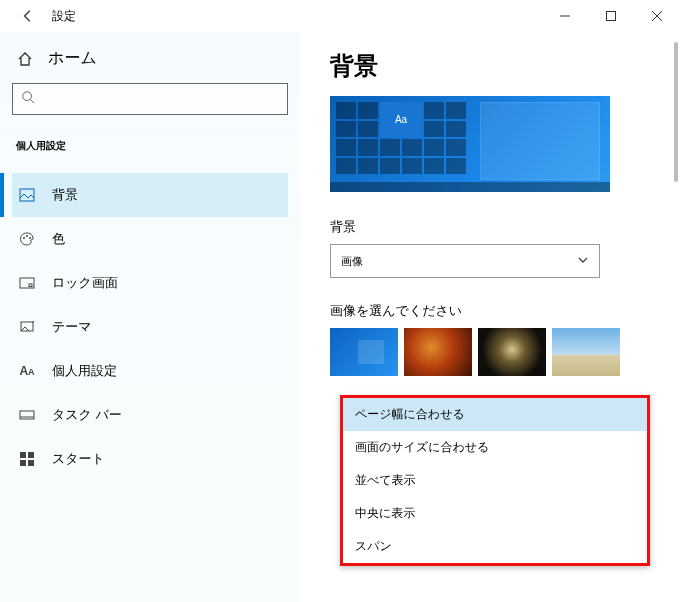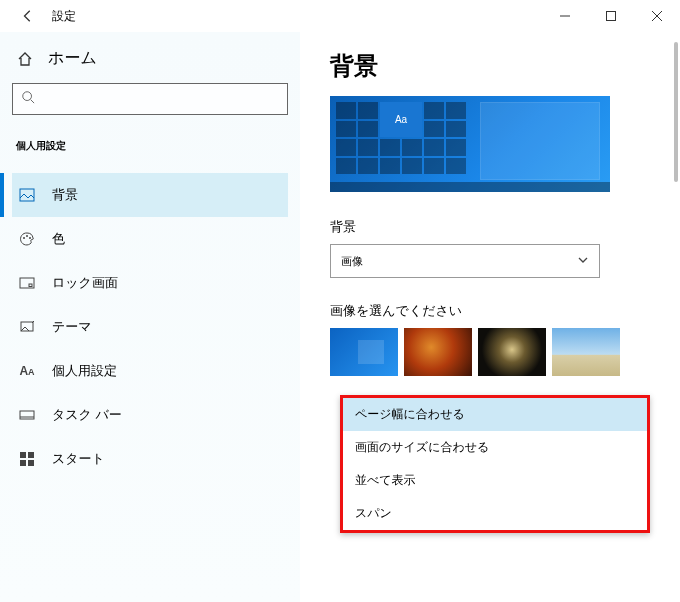--- a/index.html
+++ b/index.html
@@ -212,17 +212,20 @@
   <div class="fit-item sel">
       <span>ページ幅に合わせる</span>
     </div>
   <div class="fit-item">
       <span>画面のサイズに合わせる</span>
     </div>
   <div class="fit-item">
       <span>並べて表示</span>
     </div>
   <div class="fit-item">
+      <span>中央に表示</span>
+    </div>
+  <div class="fit-item">
       <span>スパン</span>
     </div>
 </div>
 
 <div class="scrollbar"></div>
 
 </body></html>

